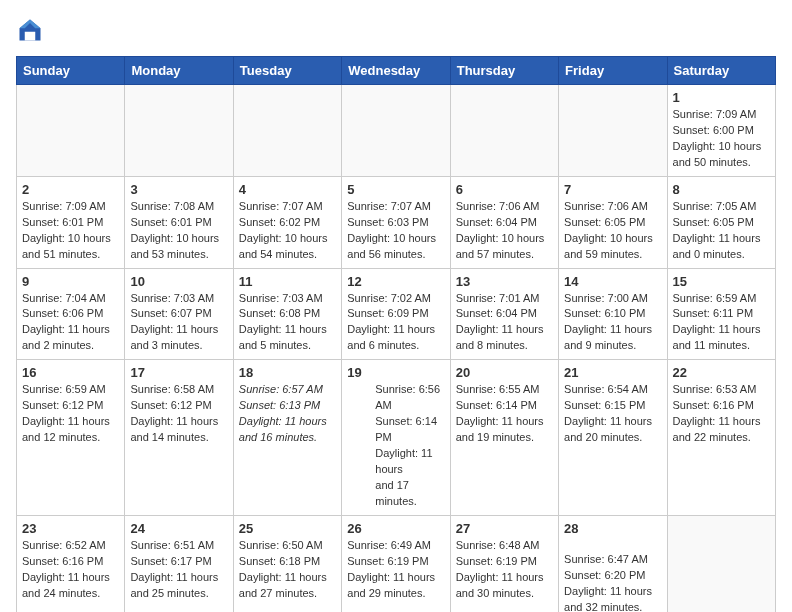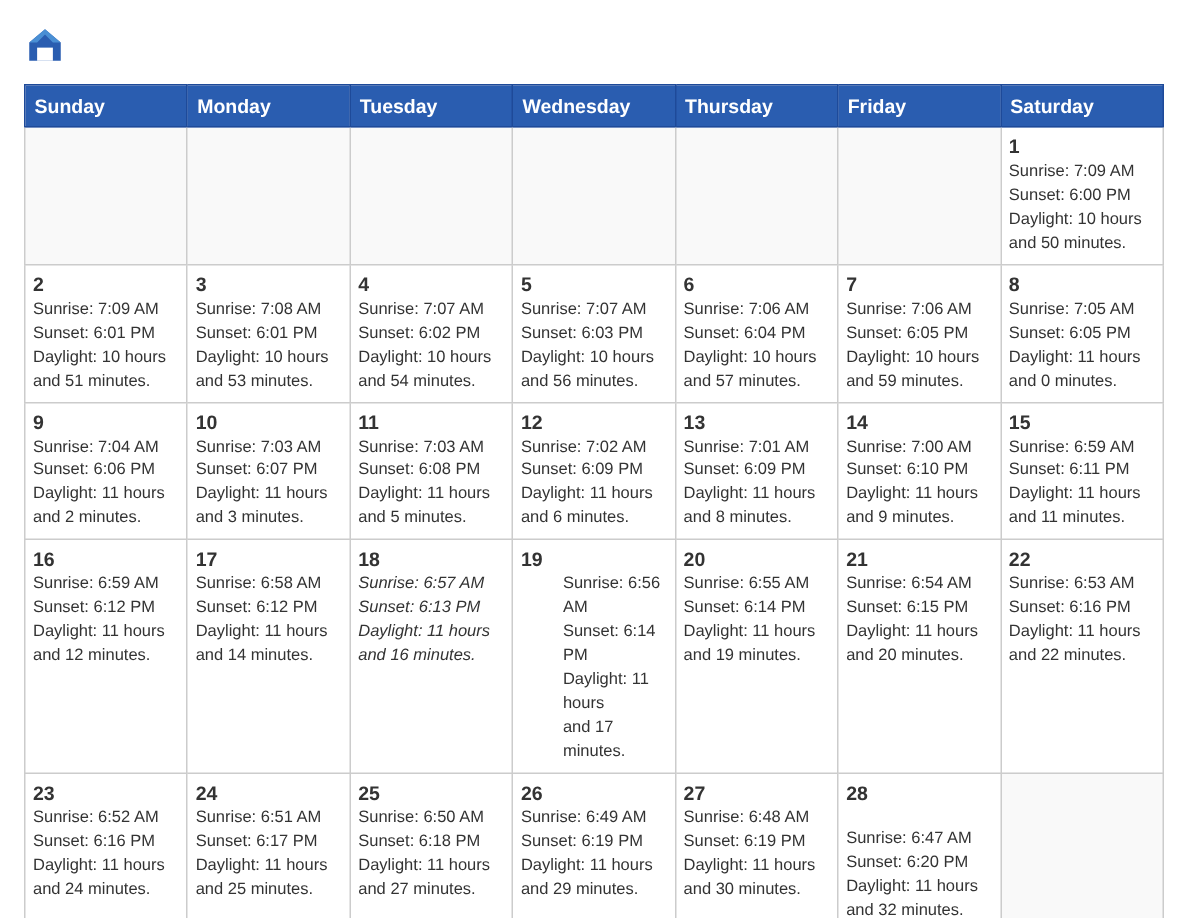--- a/index.html
+++ b/index.html
@@ -206,21 +206,21 @@
         <td>
           <span class="day-number">12</span>
           <div class="day-info" style="white-space: pre-line;">Sunrise: 7:02 AM
 Sunset: 6:09 PM
 Daylight: 11 hours
 and 6 minutes.</div>
         </td>
         <td>
           <span class="day-number">13</span>
           <div class="day-info" style="white-space: pre-line;">Sunrise: 7:01 AM
-Sunset: 6:09 PM
+Sunset: 6:04 PM
 Daylight: 11 hours
 and 8 minutes.</div>
         </td>
         <td>
           <span class="day-number">14</span>
           <div class="day-info" style="white-space: pre-line;">Sunrise: 7:00 AM
 Sunset: 6:10 PM
 Daylight: 11 hours
 and 9 minutes.</div>
         </td>

